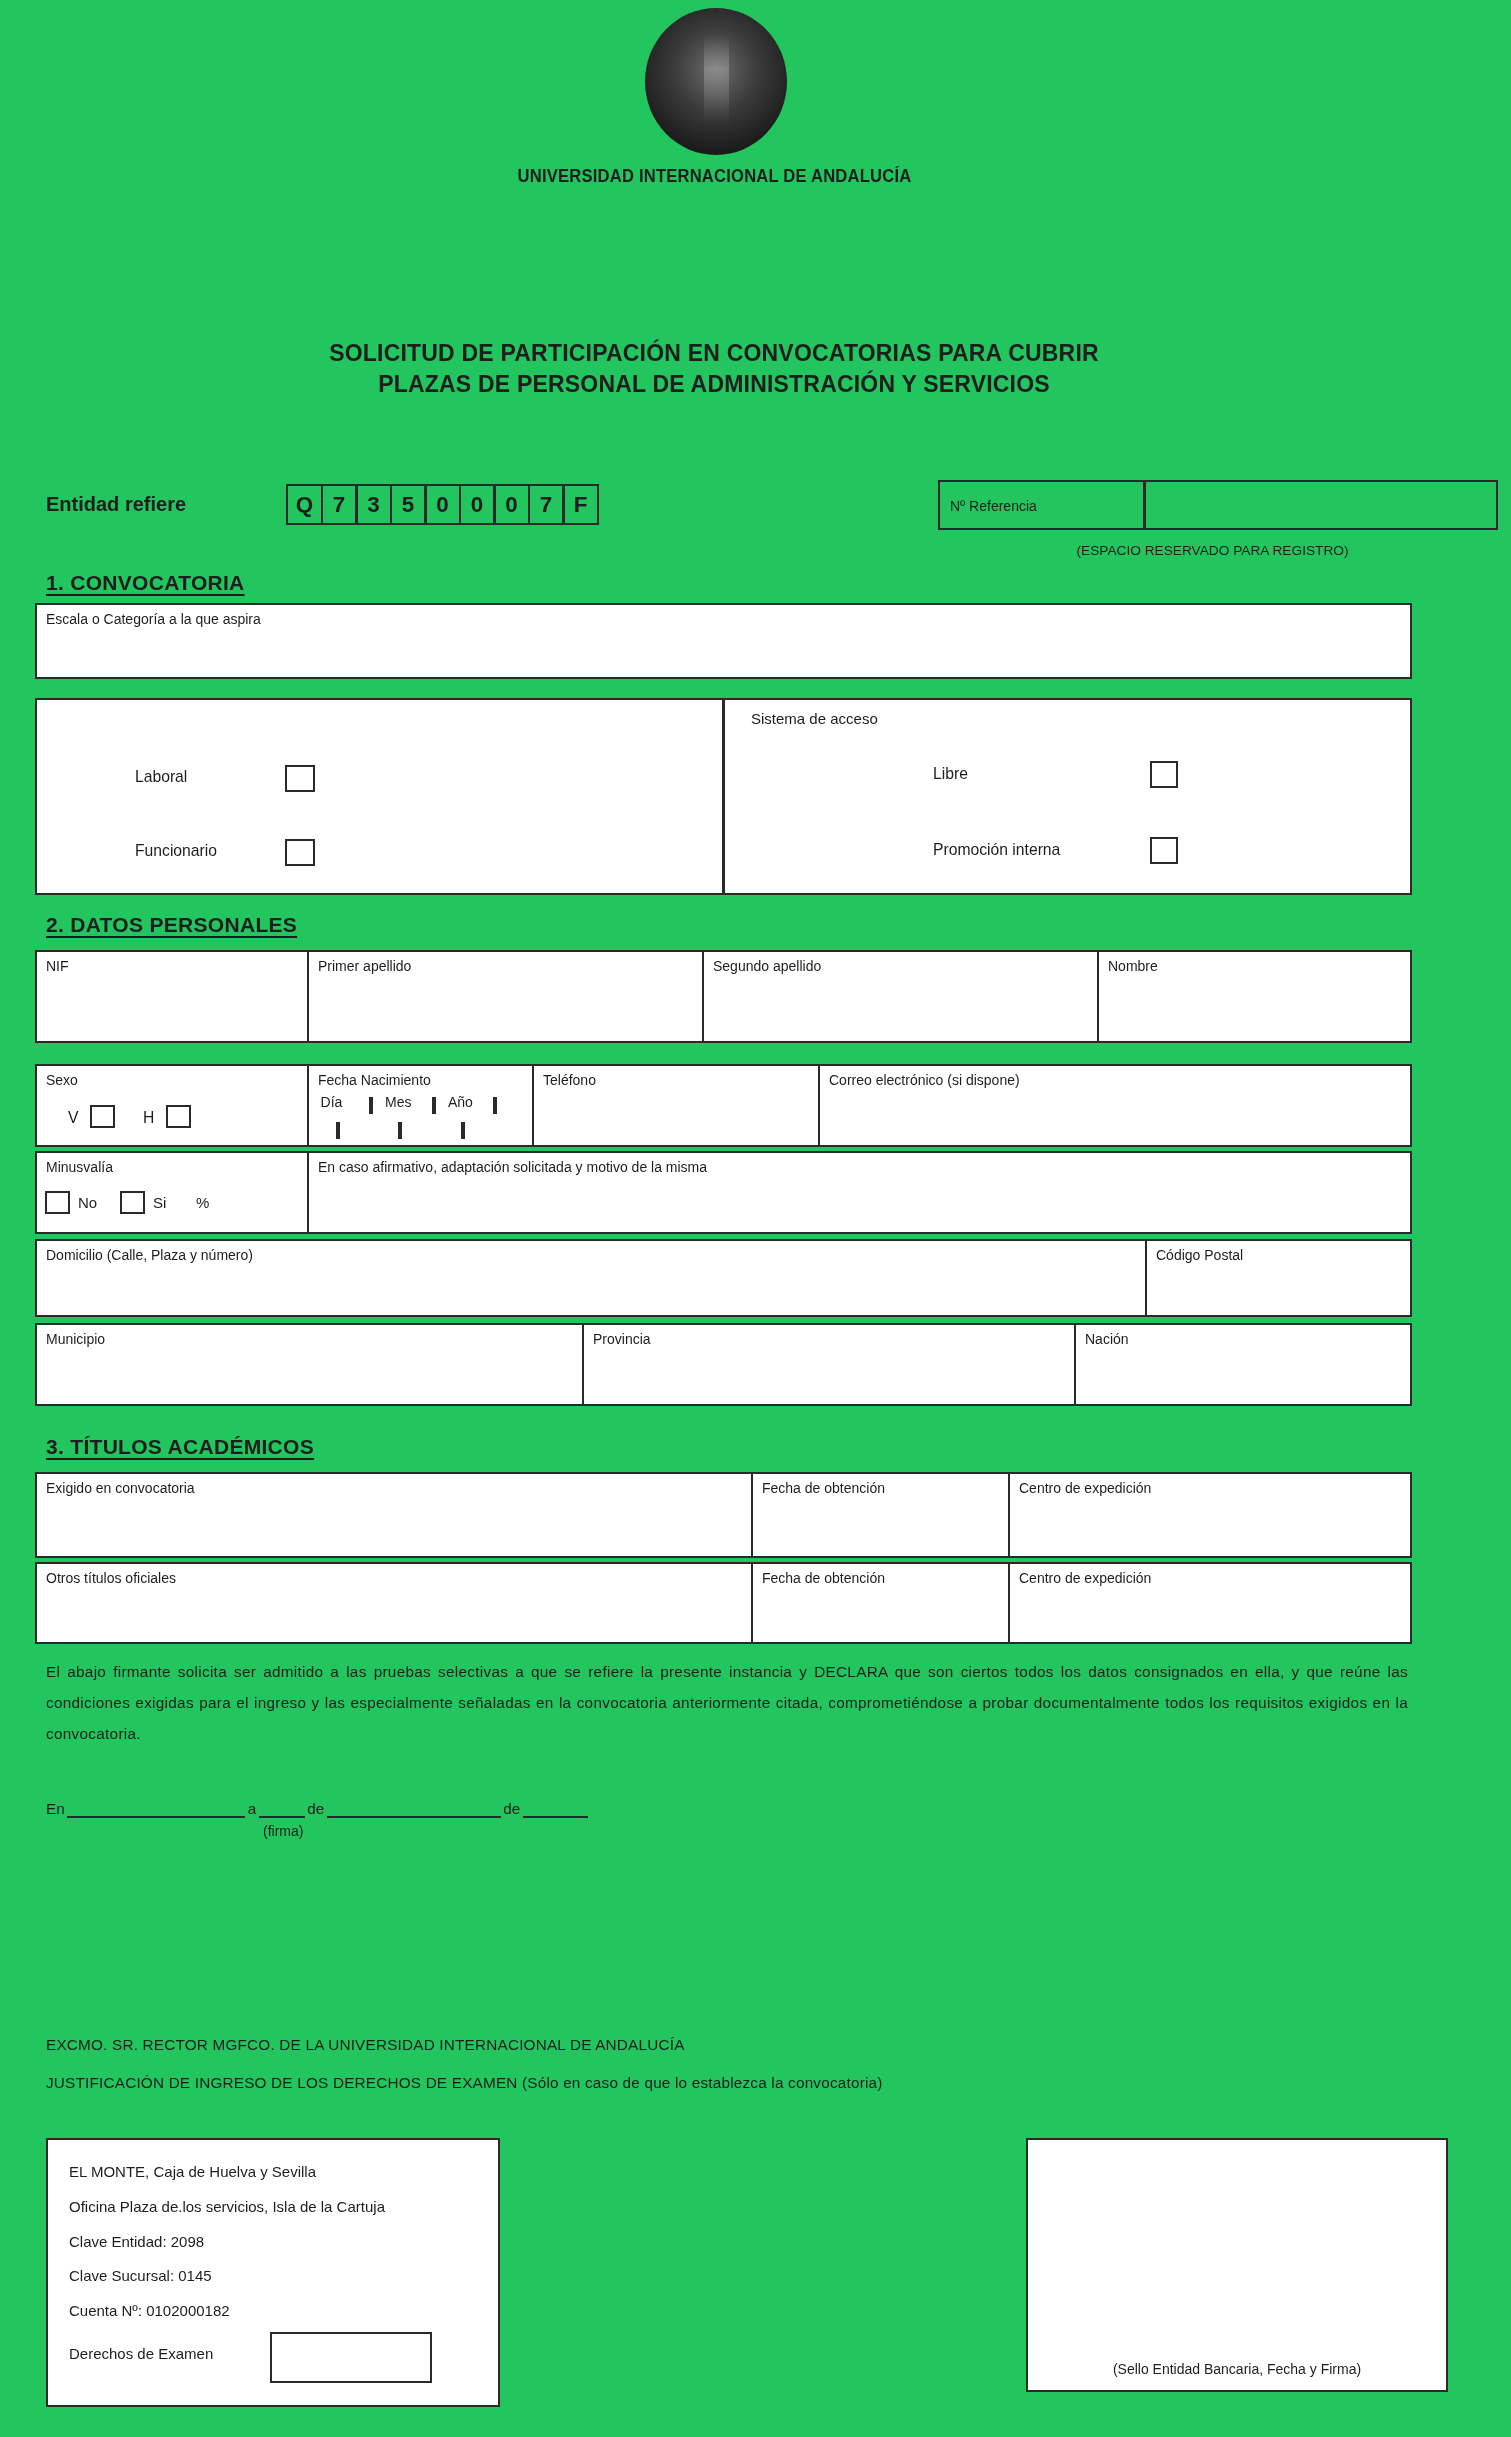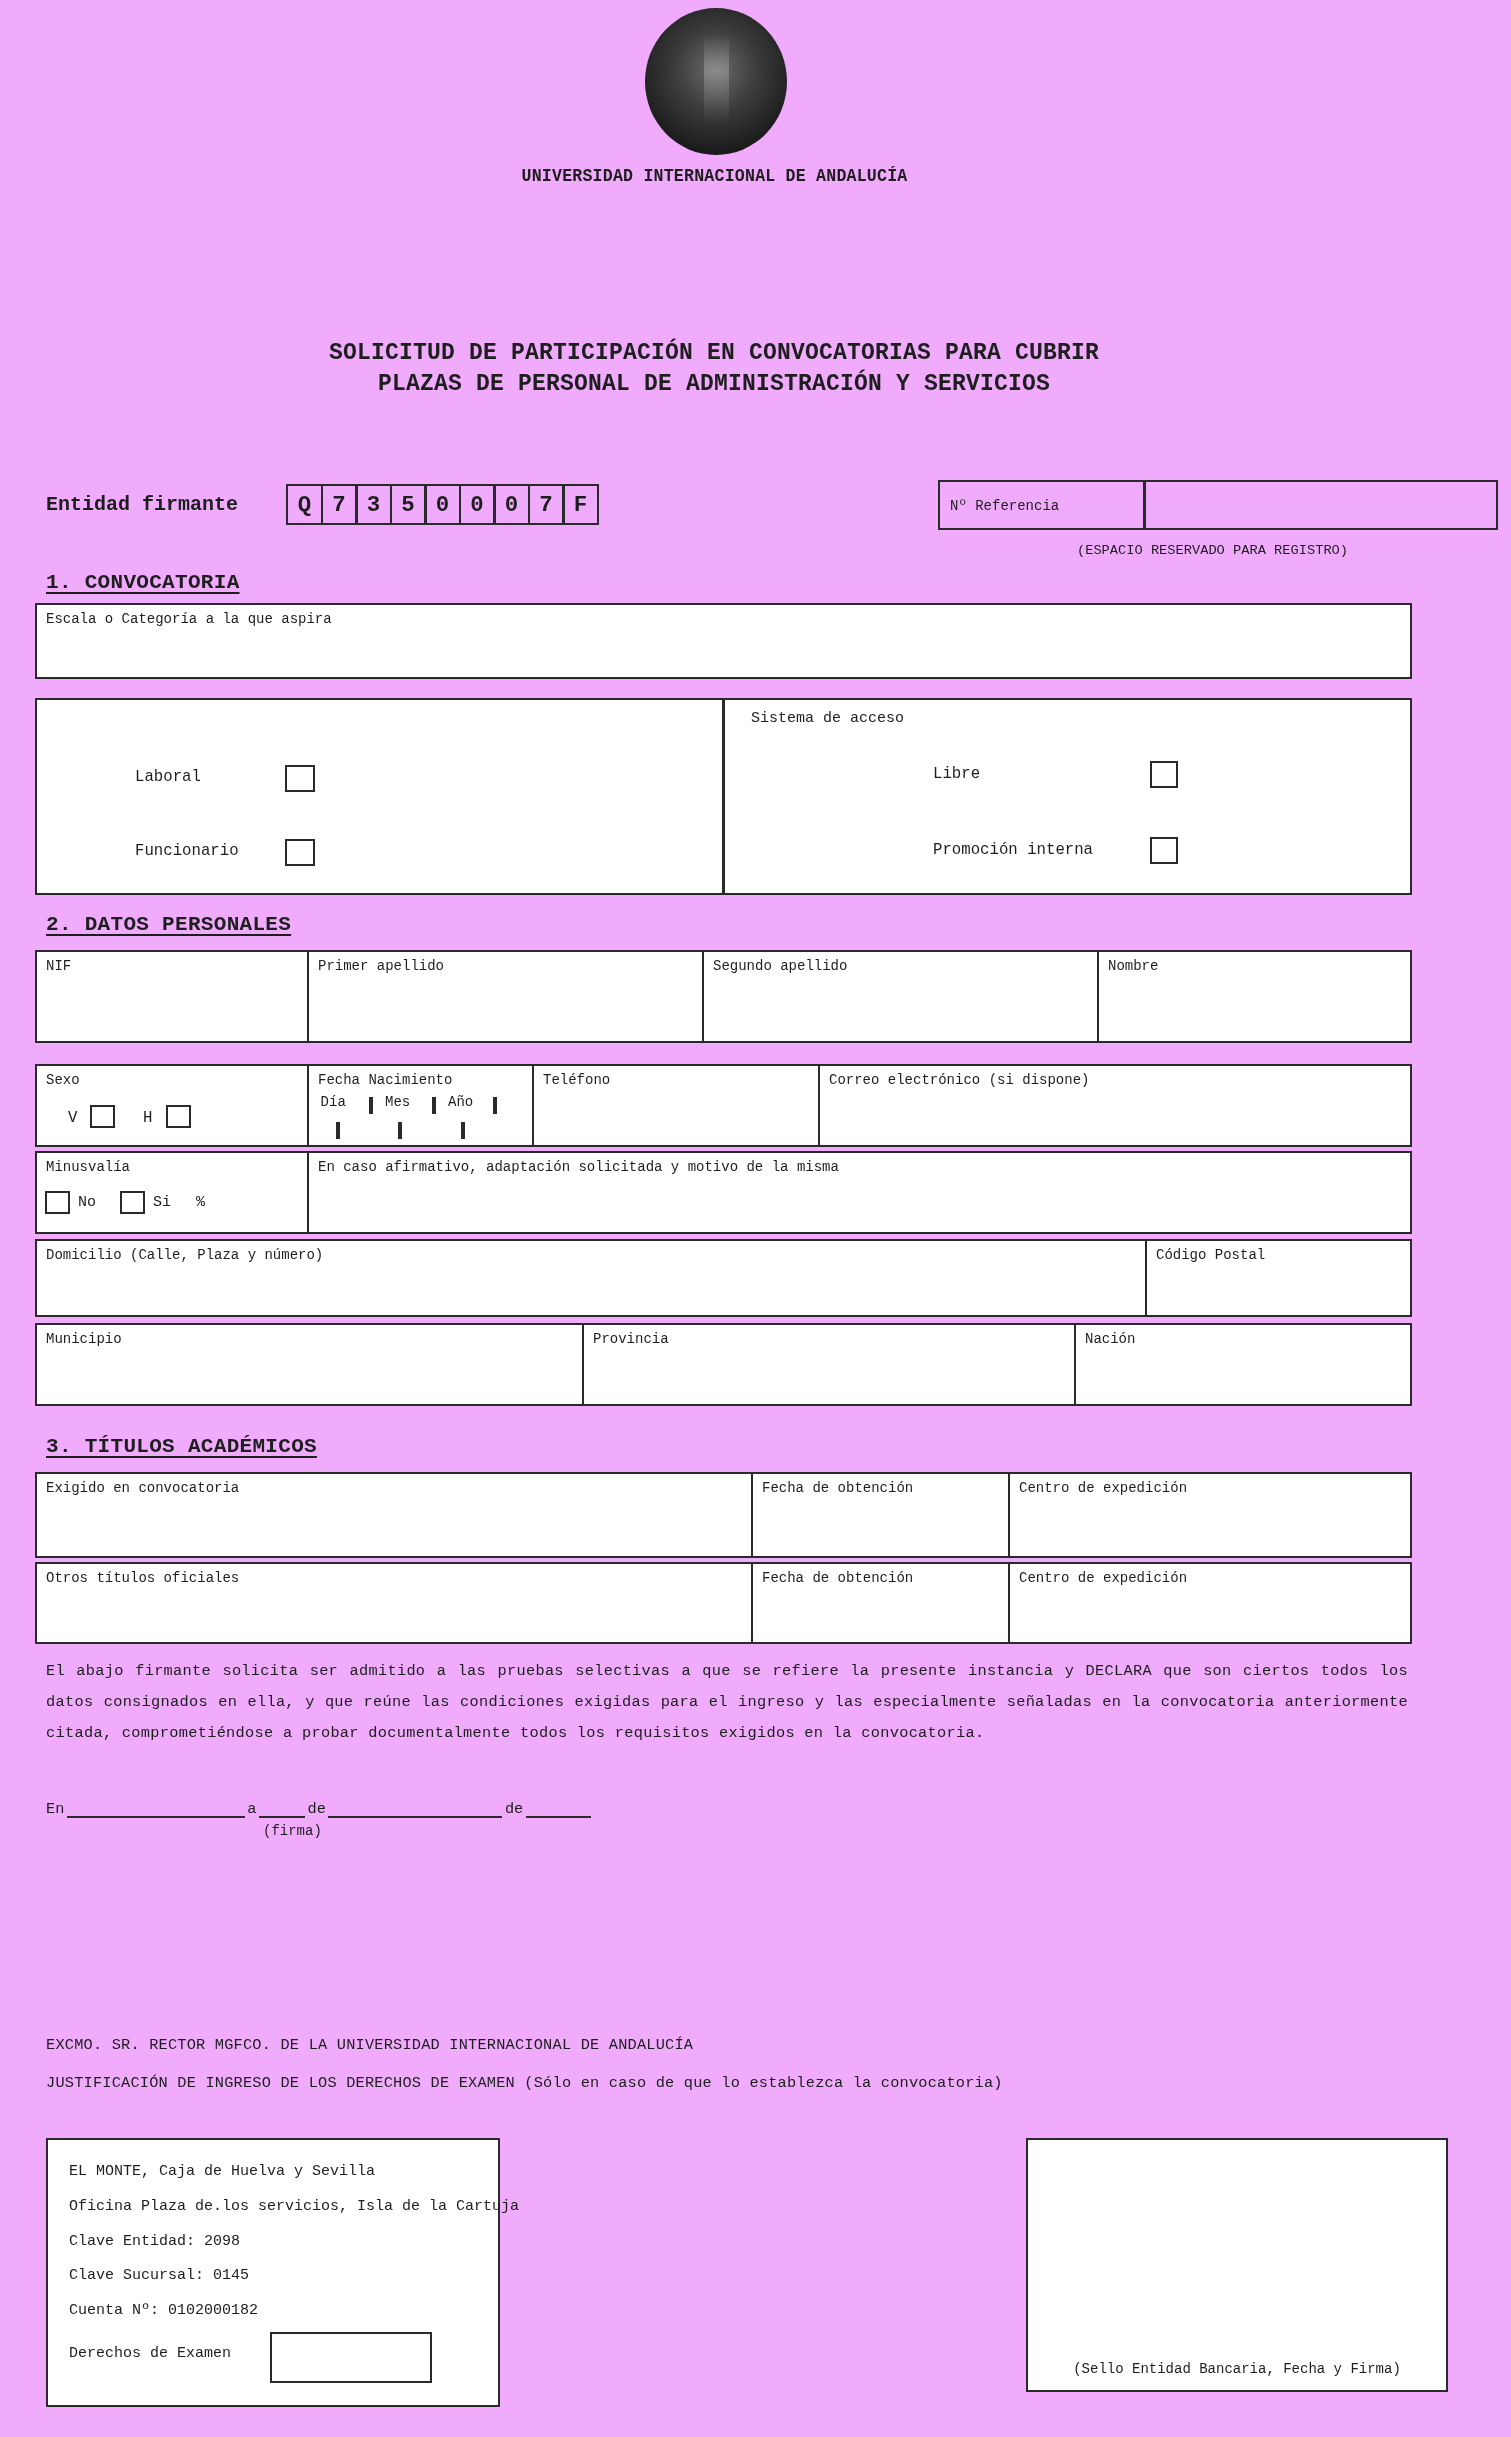--- a/index.html
+++ b/index.html
@@ -1,19 +1,19 @@
 <!DOCTYPE html>
 <html style="font-size:13.2px"><head>
 <meta charset="utf-8">
 <style>
   html,body { margin:0; padding:0; background:#e8e8e8; }
   .page {
     position:relative; width:1512px; height:2438px; margin:0 auto;
-    background:#f0abfc; color:#1e1e1e;
-    font-family:Liberation Mono, monospace;
+    background:#22c55e; color:#1e1e1e;
+    font-family:Liberation Sans, sans-serif;
     overflow:hidden;
   }
   .lbl { position:absolute; white-space:nowrap; }
   .box { position:absolute; border:2.5px solid #2a2a2a; box-sizing:border-box; background:#fff; }
   .cell { position:absolute; top:0; height:100%; border-left:2.5px solid #2a2a2a; box-sizing:border-box; }
   .cell.first { border-left:none; }
   .cell-label { position:absolute; top:5.8px; left:9px; font-size:14px; white-space:nowrap; }
   .checkbox { position:absolute; border:2.5px solid #2a2a2a; background:#fff; box-sizing:border-box; }
   .sec-heading {
     position:absolute; font-size:21px; font-weight:bold; letter-spacing:0.3px;
@@ -65,21 +65,21 @@
 <div class="page">
 
   <div class="logo"></div>
   <div class="uni-name">UNIVERSIDAD INTERNACIONAL DE ANDALUCÍA</div>
 
   <div class="title-block">
     <div class="title-line">SOLICITUD DE PARTICIPACIÓN EN CONVOCATORIAS PARA CUBRIR</div>
     <div class="title-line">PLAZAS DE PERSONAL DE ADMINISTRACIÓN Y SERVICIOS</div>
   </div>
 
-  <div class="entidad-label">Entidad firmante</div>
+  <div class="entidad-label">Entidad refiere</div>
   <div class="code-row">
     <span class="code-cell">Q</span>
     <span class="code-cell">7</span>
     <span class="code-cell">3</span>
     <span class="code-cell">5</span>
     <span class="code-cell">0</span>
     <span class="code-cell">0</span>
     <span class="code-cell">0</span>
     <span class="code-cell">7</span>
     <span class="code-cell">F</span>

